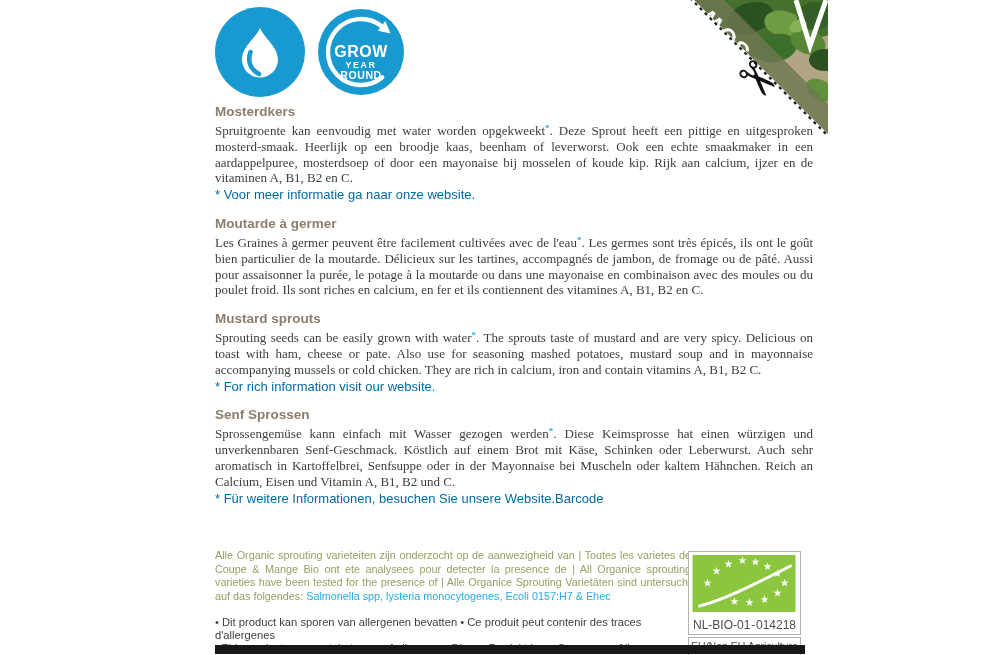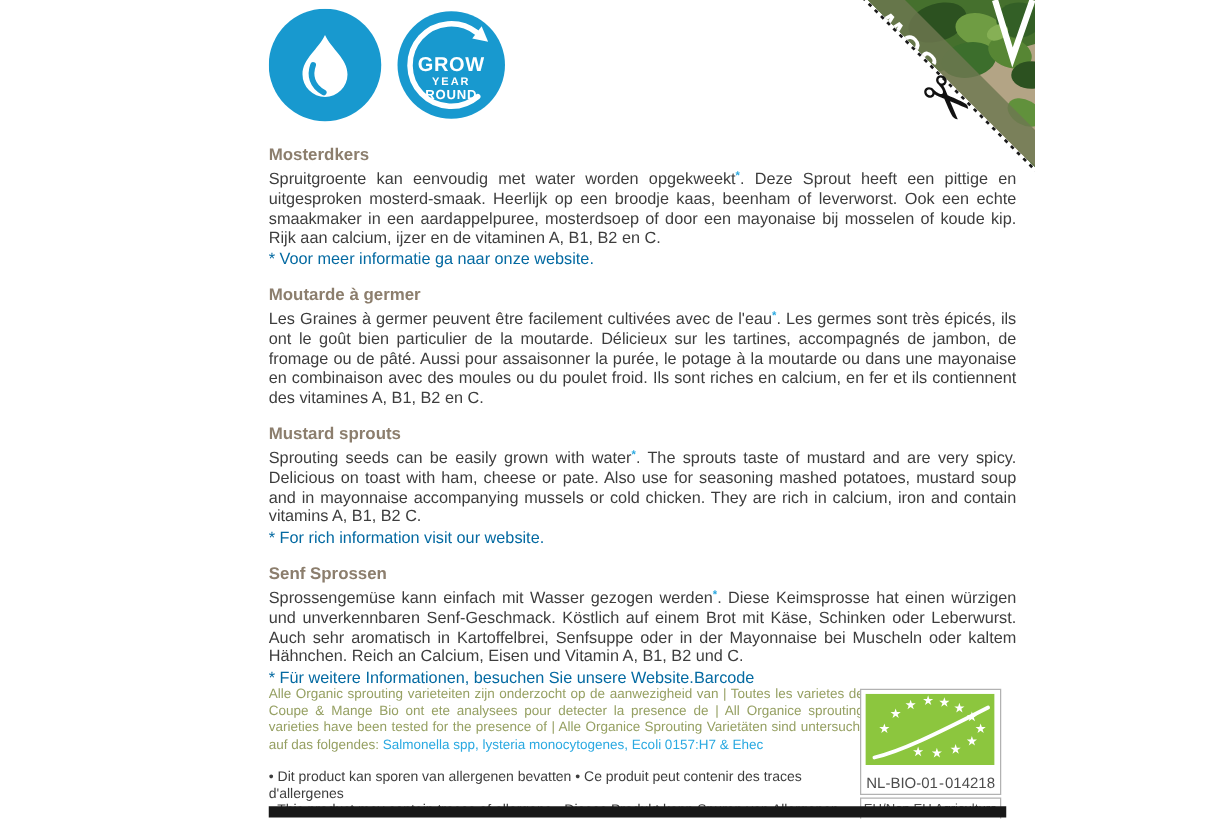--- a/index.html
+++ b/index.html
@@ -8,23 +8,23 @@
   svg text{font-family:"Liberation Sans",sans-serif;}
 
   
   .badges{position:absolute;left:215px;top:7px;width:192px;height:92px;}
 
   
   .corner{position:absolute;left:680px;top:0;width:152px;height:148px;}
 
   
   .content{position:absolute;left:215px;top:104px;width:598px;}
-  .lang{margin:12px 0 13px 0;}
+  .lang{margin:0 0 13px 0;}
   .lang h3{margin:0 0 2px 0;font-size:13.5px;line-height:15px;font-weight:bold;color:#8c7e6d;}
-  .lang p.body{margin:0;font-size:13px;line-height:15.8px;text-align:justify;color:#3d3d3d;}
+  .lang p.body{margin:0;font-size:13px;line-height:15.8px;text-align:justify;color:#3d3d3d;font-family:Liberation Serif, serif;}
   .star{color:#2aa9e1;font-size:9px;vertical-align:4px;font-weight:bold;}
   .weblink{margin:1px 0 0 0;font-size:13px;line-height:15.8px;color:#0369a1;}
 
   
   .testing{position:absolute;left:215px;top:549px;width:476px;
            font-size:10.8px;line-height:13.6px;text-align:justify;color:#96a063;}
   .testing .pathogens{color:#2aa9e1;}
 
   
   .eu-block{position:absolute;left:688px;top:551px;width:113px;}

